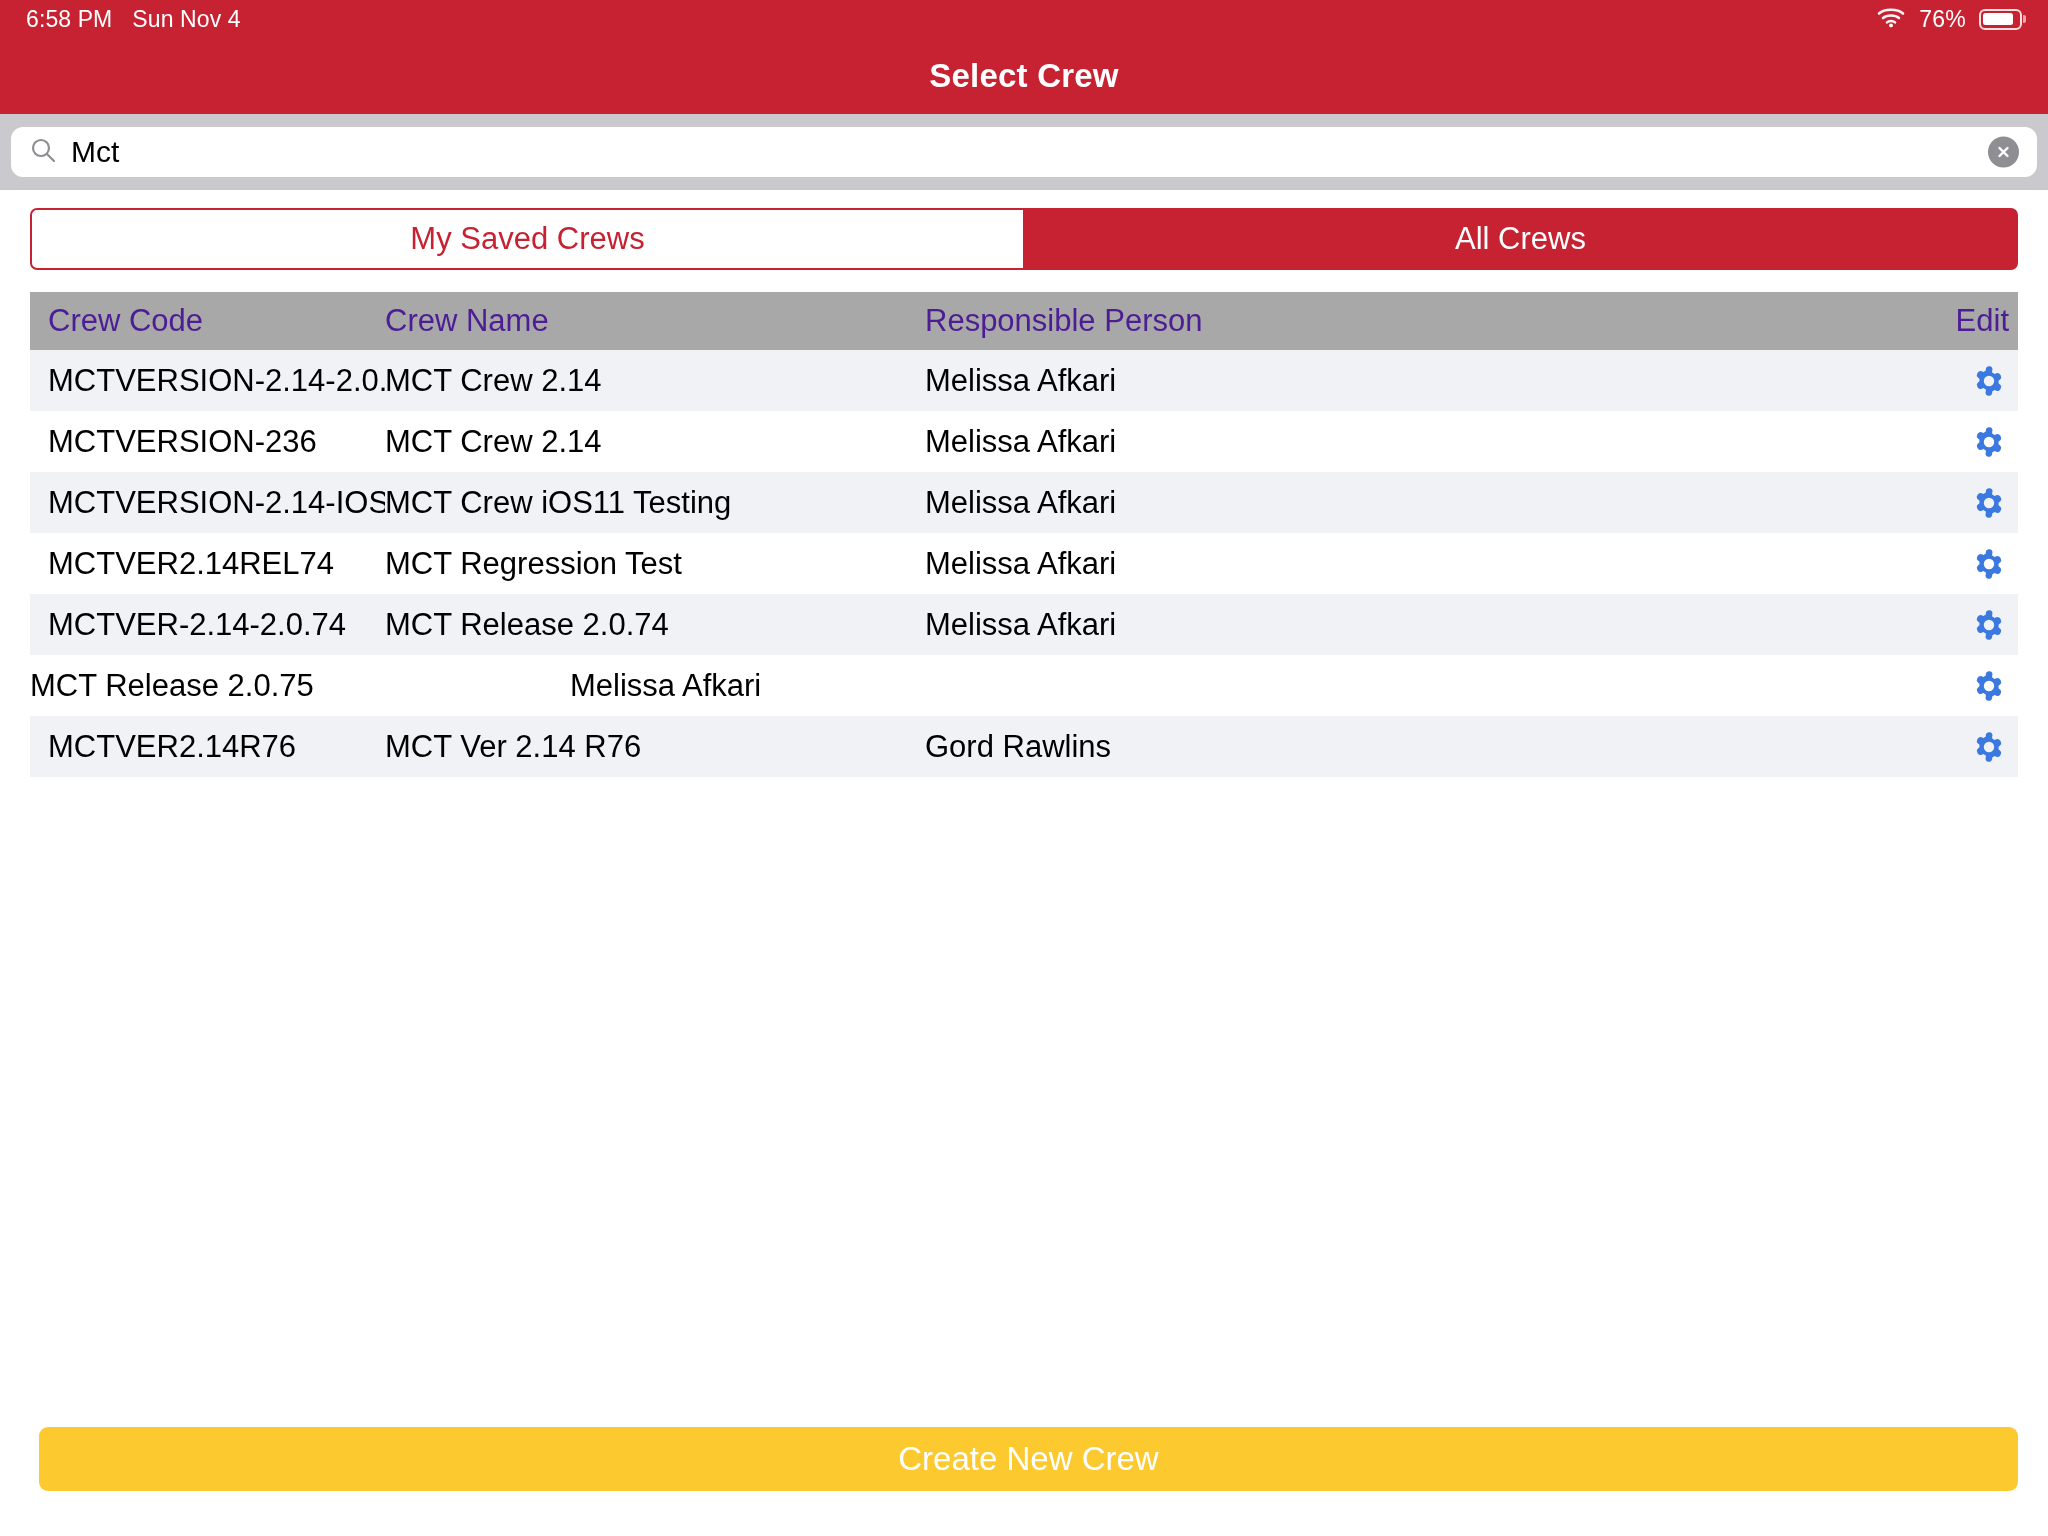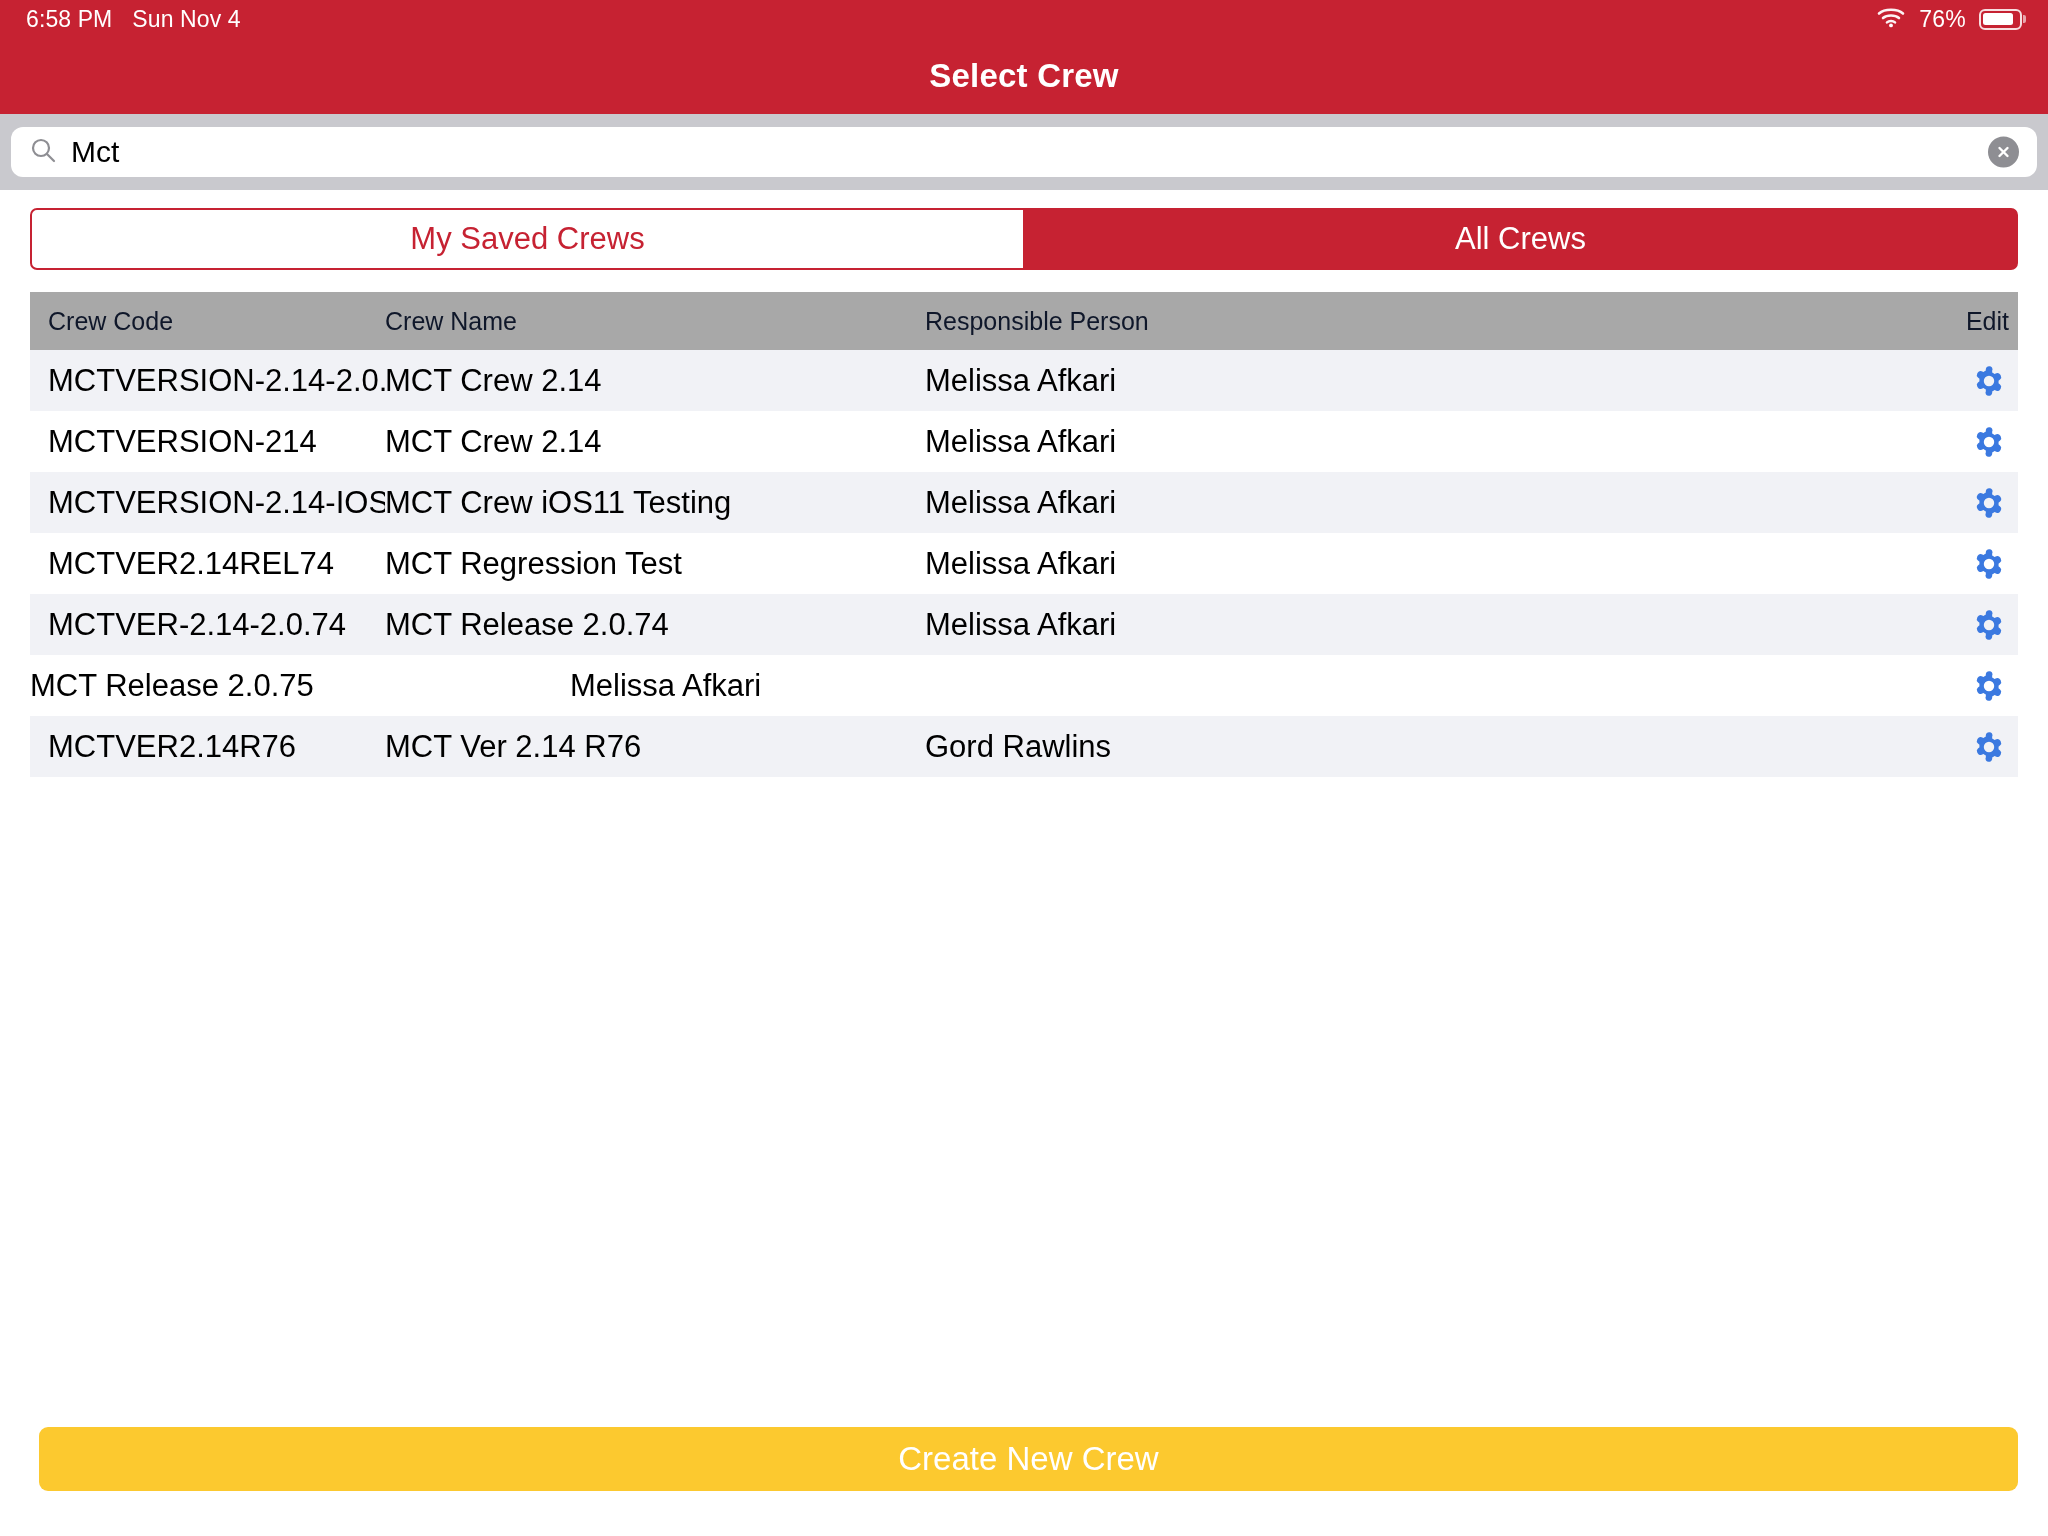--- a/index.html
+++ b/index.html
@@ -154,22 +154,22 @@
     margin: 22px 30px 0 30px;
   }
   .table-header {
     display: flex;
     align-items: center;
     background: #a8a8a8;
     height: 58px;
     box-sizing: border-box;
   }
   .table-header .cell {
-    color: #0f172a;
-    font-size: 25px;
+    color: #4c1d95;
+    font-size: 31px;
   }
   .row {
     display: flex;
     align-items: center;
     height: 61px;
     box-sizing: border-box;
   }
   .row.even { background: #f1f2f6; }
   .row.odd  { background: #ffffff; }
   .row .cell {
@@ -290,21 +290,21 @@
         <div class="cell col-person">Melissa Afkari</div>
         <div class="cell col-edit">
           <span class="gear-btn">
             <svg width="38" height="38" viewBox="0 0 38 38">
               <path fill="#3b79e0" d="M19 4.2c-1.6 0-2.9 1.1-3.1 2.6l-.25 1.9a11.3 11.3 0 0 0-2.2 1.28l-1.77-.78a3.15 3.15 0 0 0-3.83 1.25l-.6 1.04a3.15 3.15 0 0 0 .72 3.95l1.5 1.23a11.5 11.5 0 0 0 0 2.56l-1.5 1.23a3.15 3.15 0 0 0-.72 3.95l.6 1.04a3.15 3.15 0 0 0 3.83 1.25l1.77-.78c.68.52 1.42.95 2.2 1.28l.25 1.9A3.15 3.15 0 0 0 19 33.8c1.6 0 2.9-1.1 3.1-2.6l.25-1.9c.79-.33 1.53-.76 2.2-1.28l1.77.78a3.15 3.15 0 0 0 3.83-1.25l.6-1.04a3.15 3.15 0 0 0-.72-3.95l-1.5-1.23a11.5 11.5 0 0 0 0-2.56l1.5-1.23a3.15 3.15 0 0 0 .72-3.95l-.6-1.04a3.15 3.15 0 0 0-3.83-1.25l-1.77.78a11.3 11.3 0 0 0-2.2-1.28l-.25-1.9A3.15 3.15 0 0 0 19 4.2zm0 9.6a5.2 5.2 0 1 1 0 10.4 5.2 5.2 0 0 1 0-10.4z"></path>
             </svg>
           </span>
         </div>
       </div>
       <div class="row odd">
-        <div class="cell col-code">MCTVERSION-214</div>
+        <div class="cell col-code">MCTVERSION-236</div>
         <div class="cell col-name">MCT Crew 2.14</div>
         <div class="cell col-person">Melissa Afkari</div>
         <div class="cell col-edit">
           <span class="gear-btn">
             <svg width="38" height="38" viewBox="0 0 38 38">
               <path fill="#3b79e0" d="M19 4.2c-1.6 0-2.9 1.1-3.1 2.6l-.25 1.9a11.3 11.3 0 0 0-2.2 1.28l-1.77-.78a3.15 3.15 0 0 0-3.83 1.25l-.6 1.04a3.15 3.15 0 0 0 .72 3.95l1.5 1.23a11.5 11.5 0 0 0 0 2.56l-1.5 1.23a3.15 3.15 0 0 0-.72 3.95l.6 1.04a3.15 3.15 0 0 0 3.83 1.25l1.77-.78c.68.52 1.42.95 2.2 1.28l.25 1.9A3.15 3.15 0 0 0 19 33.8c1.6 0 2.9-1.1 3.1-2.6l.25-1.9c.79-.33 1.53-.76 2.2-1.28l1.77.78a3.15 3.15 0 0 0 3.83-1.25l.6-1.04a3.15 3.15 0 0 0-.72-3.95l-1.5-1.23a11.5 11.5 0 0 0 0-2.56l1.5-1.23a3.15 3.15 0 0 0 .72-3.95l-.6-1.04a3.15 3.15 0 0 0-3.83-1.25l-1.77.78a11.3 11.3 0 0 0-2.2-1.28l-.25-1.9A3.15 3.15 0 0 0 19 4.2zm0 9.6a5.2 5.2 0 1 1 0 10.4 5.2 5.2 0 0 1 0-10.4z"></path>
             </svg>
           </span>
         </div>
       </div>

